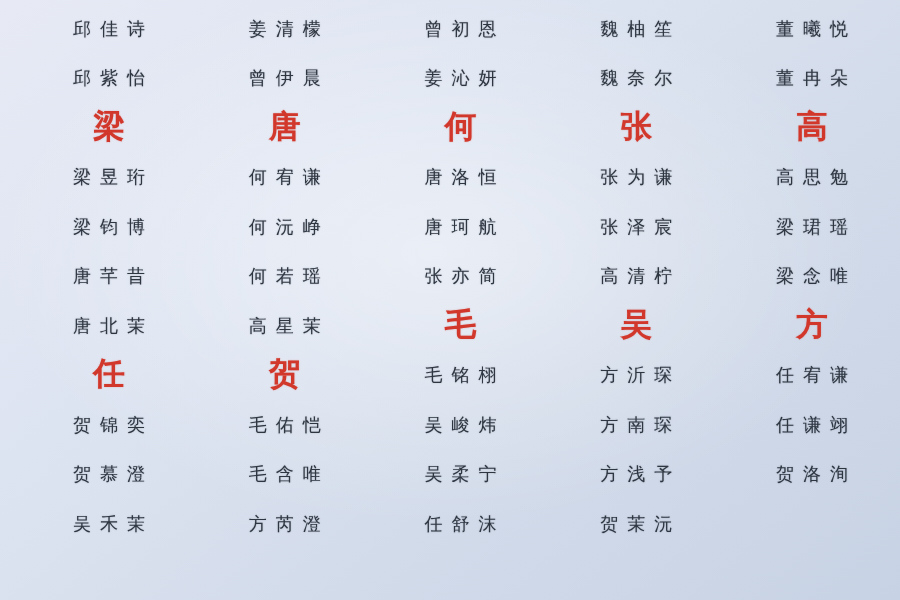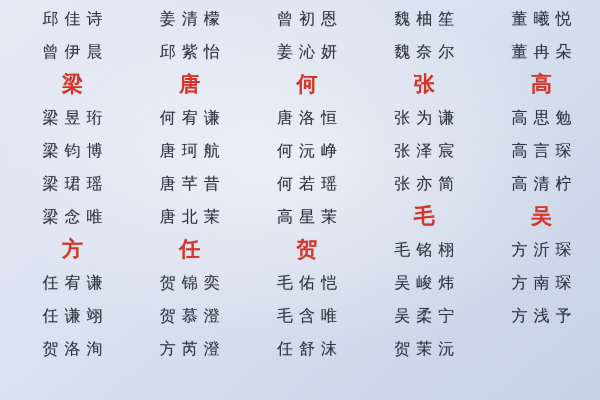--- a/index.html
+++ b/index.html
@@ -31,21 +31,21 @@
     grid-template-rows: repeat(12, 1fr);
     align-items: center;
     justify-items: center;
   }
   .cell {
     white-space: nowrap;
     line-height: 1;
     user-select: none;
   }
   .cell.name {
-    font-size: 16px;
+    font-size: 12px;
     letter-spacing: 6px;
     margin-right: -6px; 
     color: #2e3642;
     text-shadow: 0 0 1px rgba(46,54,66,0.35);
   }
   .cell.surname {
     font-size: 21px;
     font-weight: bold;
     color: #d2372b;
     text-shadow: 0 0 1px rgba(210,55,43,0.4);
@@ -54,40 +54,39 @@
 </head>
 <body>
 
 <div class="screen">
   <div class="name-grid">
       <div class="cell name">邱佳诗</div>
       <div class="cell name">姜清檬</div>
       <div class="cell name">曾初恩</div>
       <div class="cell name">魏柚笙</div>
       <div class="cell name">董曦悦</div>
+      <div class="cell name">邱紫怡</div>
       <div class="cell name">曾伊晨</div>
-      <div class="cell name">邱紫怡</div>
       <div class="cell name">姜沁妍</div>
       <div class="cell name">魏奈尔</div>
       <div class="cell name">董冉朵</div>
       <div class="cell surname">梁</div>
       <div class="cell surname">唐</div>
       <div class="cell surname">何</div>
       <div class="cell surname">张</div>
       <div class="cell surname">高</div>
       <div class="cell name">梁昱珩</div>
       <div class="cell name">何宥谦</div>
       <div class="cell name">唐洛恒</div>
       <div class="cell name">张为谦</div>
       <div class="cell name">高思勉</div>
       <div class="cell name">梁钧博</div>
+      <div class="cell name">何沅峥</div>
       <div class="cell name">唐珂航</div>
-      <div class="cell name">何沅峥</div>
       <div class="cell name">张泽宸</div>
-      <div class="cell name">高言琛</div>
       <div class="cell name">梁珺瑶</div>
       <div class="cell name">唐芊昔</div>
       <div class="cell name">何若瑶</div>
       <div class="cell name">张亦简</div>
       <div class="cell name">高清柠</div>
       <div class="cell name">梁念唯</div>
       <div class="cell name">唐北茉</div>
       <div class="cell name">高星茉</div>
       <div class="cell surname">毛</div>
       <div class="cell surname">吴</div>
@@ -100,17 +99,18 @@
       <div class="cell name">贺锦奕</div>
       <div class="cell name">毛佑恺</div>
       <div class="cell name">吴峻炜</div>
       <div class="cell name">方南琛</div>
       <div class="cell name">任谦翊</div>
       <div class="cell name">贺慕澄</div>
       <div class="cell name">毛含唯</div>
       <div class="cell name">吴柔宁</div>
       <div class="cell name">方浅予</div>
       <div class="cell name">贺洛洵</div>
+      <div class="cell name">吴禾茉</div>
       <div class="cell name">方芮澄</div>
       <div class="cell name">任舒沫</div>
       <div class="cell name">贺茉沅</div>
     </div>
 </div>
 
 </body></html>

